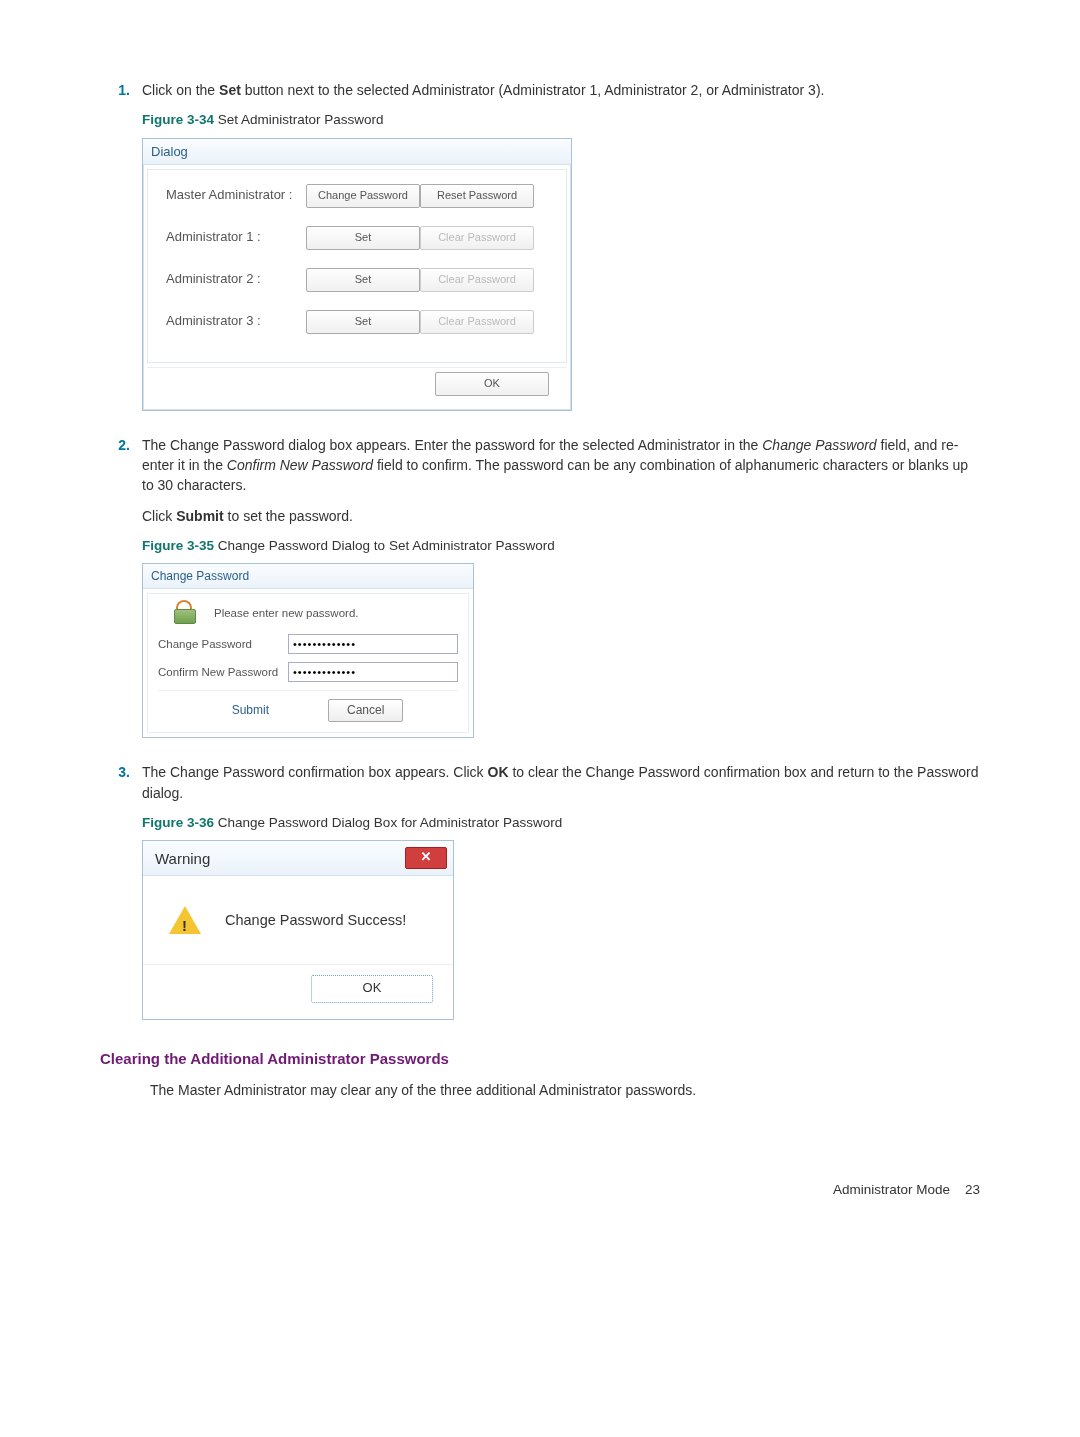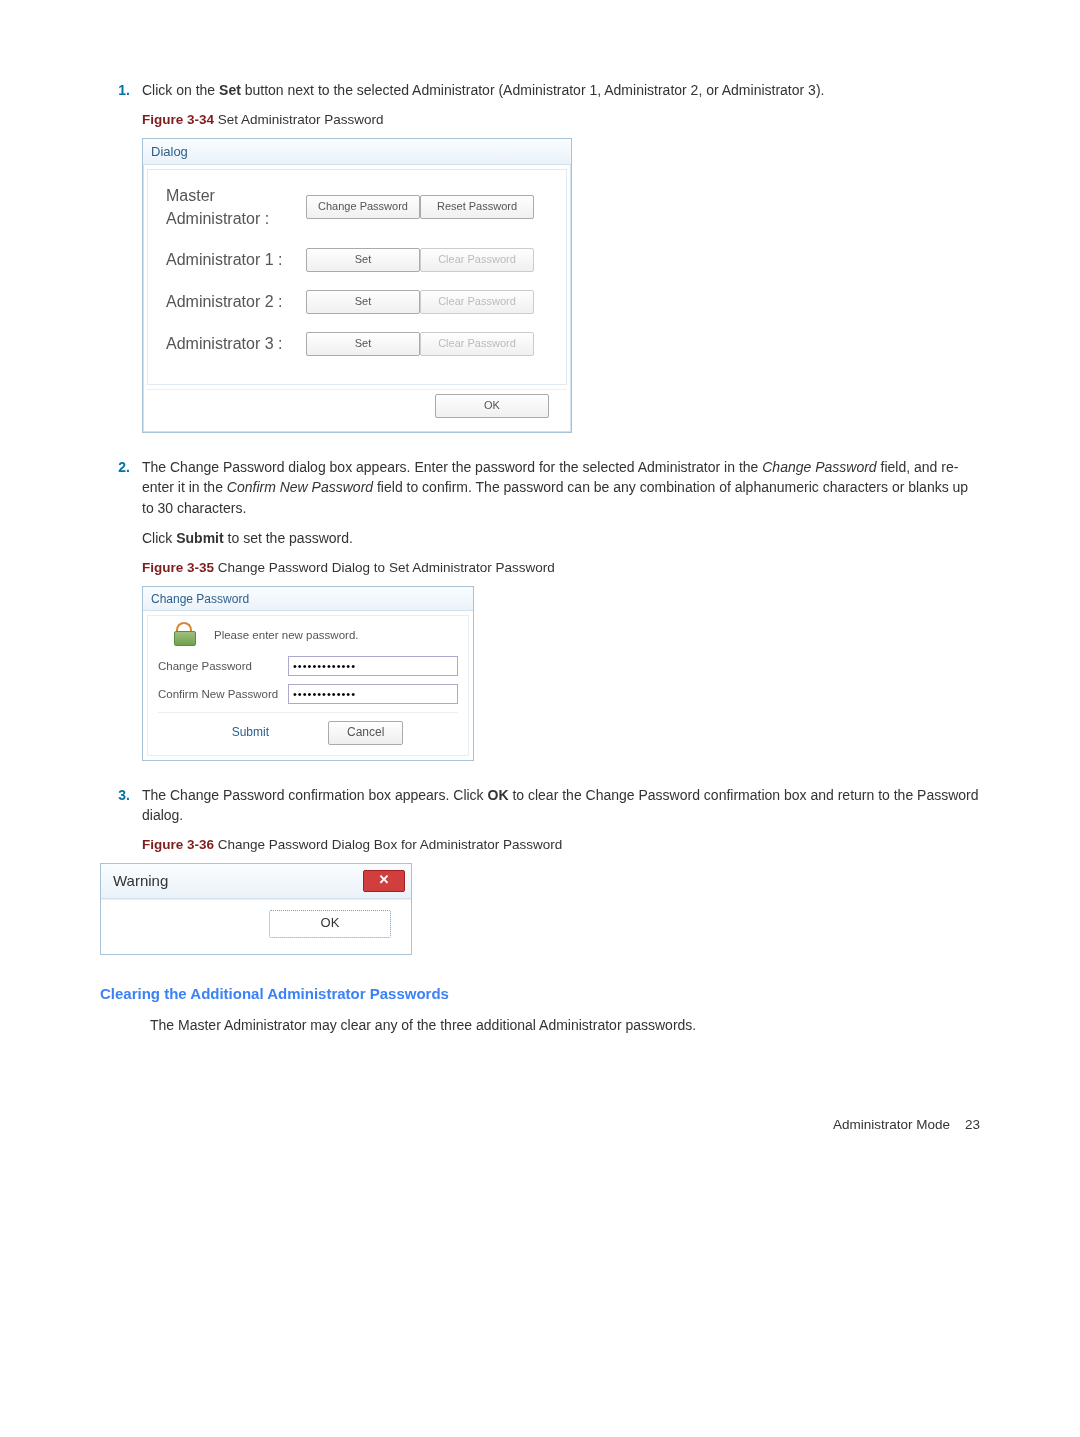--- a/index.html
+++ b/index.html
@@ -24,21 +24,21 @@
     padding-right: 12px;
   }
   .step-body {
     flex: 1;
   }
   .fig-caption {
     margin: 8px 0 8px 42px;
     font-size: 13.5px;
   }
   .fig-caption .fig-label {
-    color: #7f1d1d;
+    color: #0f766e;
     font-weight: bold;
     margin-top: 28px;
   }
   
   .dialog-wrap {
     margin-left: 42px;
     width: 428px;
     border: 1px solid #a9c2d6;
     background: #fff;
     box-shadow: 0 0 0 1px #cfe0ee inset;
@@ -57,21 +57,21 @@
     margin: 4px;
     background: #fff;
   }
   .row {
     display: flex;
     align-items: center;
     margin-bottom: 18px;
   }
   .row .lbl {
     width: 140px;
-    font-size: 16px;
+    font-size: 13px;
     color: #555;
   }
   .btn {
     width: 112px;
     height: 22px;
     font-size: 11px;
     color: #555;
     background: linear-gradient(#fefefe,#f0f0f0);
     border: 1px solid #aaa;
     border-radius: 2px;
@@ -119,20 +119,21 @@
   .cp-row .lbl2 { width: 130px; font-size: 11.5px; color:#555; }
   .cp-row input {
     flex:1; height:18px; border:1px solid #aac; font-size:11px; padding:0 4px;
     letter-spacing: 1px;
   }
   .cp-foot { display:flex; justify-content:center; gap:40px; padding:8px 0 2px 0; border-top:1px solid #eee; }
   .cp-foot .lnk { color:#2c5f8b; font-size:12px; border:1px solid transparent; padding:2px 18px; border-radius:2px; }
   .cp-foot .lnk.cancel { border:1px solid #aaa; background:linear-gradient(#fff,#eee); color:#555; }
   
   .warn-wrap {
+    margin-left: 42px;
     width: 310px;
     border: 1px solid #a9c2d6;
     background: #fff;
     margin-bottom: 28px;
   }
   .warn-title {
     display:flex; justify-content:space-between; align-items:center;
     padding: 6px 6px 6px 12px;
     border-bottom:1px solid #d4e2ee;
     background: linear-gradient(#fafdff,#eaf2f9);
@@ -152,21 +153,21 @@
     content:"!"; position:absolute; left:-3px; top:9px; color:#333; font-weight:bold; font-size:15px;
   }
   .warn-msg { font-size:14.5px; color:#333; font-weight:500; }
   .warn-foot { padding:10px 20px 16px 0; text-align:right; border-top:1px solid #eee; }
   .warn-foot .okb {
     width: 120px; height: 26px; line-height:24px; text-align:center;
     border:1px dotted #6fa1cc; background:#fff; color:#333; font-size:13px;
     display:inline-block; border-radius:2px;
   }
   .section-h {
-    color:#3b82f6; font-weight:bold; font-size:15px; margin: 10px 0 10px 0;
+    color:#701a75; font-weight:bold; font-size:15px; margin: 10px 0 10px 0;
   }
   .plain-para { margin: 0 0 0 50px; }
   .footer {
     position: relative; margin-top: 80px; text-align:right; font-size:13.5px; color:#333;
   }
   b { font-weight:bold; }
   i { font-style:italic; }
 </style>
 </head>
 <body>
@@ -258,20 +259,24 @@
 
 <div class="fig-caption">
   <span class="fig-label">Figure 3-36</span><span>  Change Password Dialog Box for Administrator Password</span>
 </div>
 
 <div class="warn-wrap">
   <div class="warn-title">
     <span>Warning</span>
     <div class="close-btn">✕</div>
   </div>
+  <div class="warn-body">
+    <div class="tri"></div>
+    <div class="warn-msg">Change Password Success!</div>
+  </div>
   <div class="warn-foot">
     <div class="okb">OK</div>
   </div>
 </div>
 
 <div class="section-h">Clearing the Additional Administrator Passwords</div>
 <div class="plain-para">The Master Administrator may clear any of the three additional Administrator passwords.</div>
 
 <div class="footer">
   <span>Administrator Mode</span>&nbsp;&nbsp;&nbsp;&nbsp;<span>23</span>

